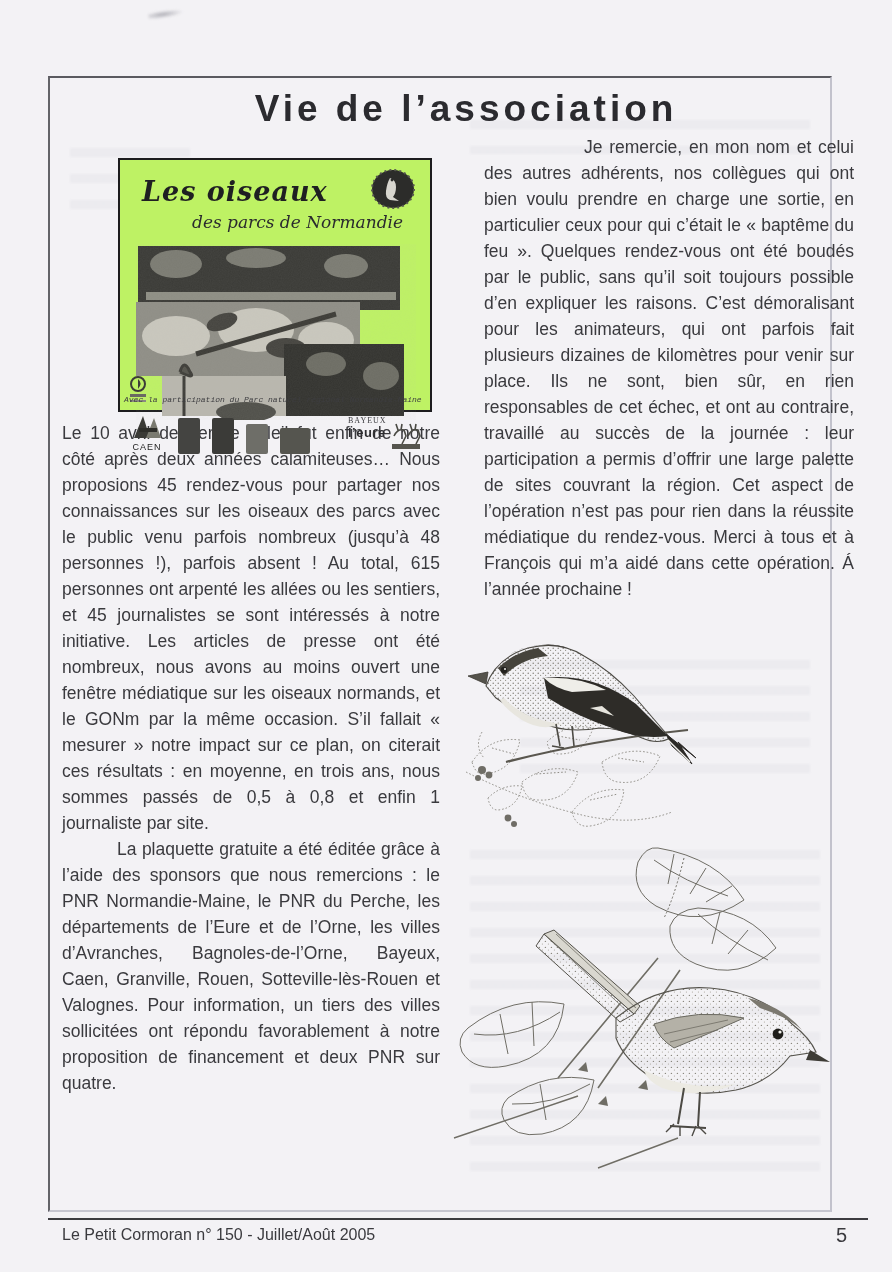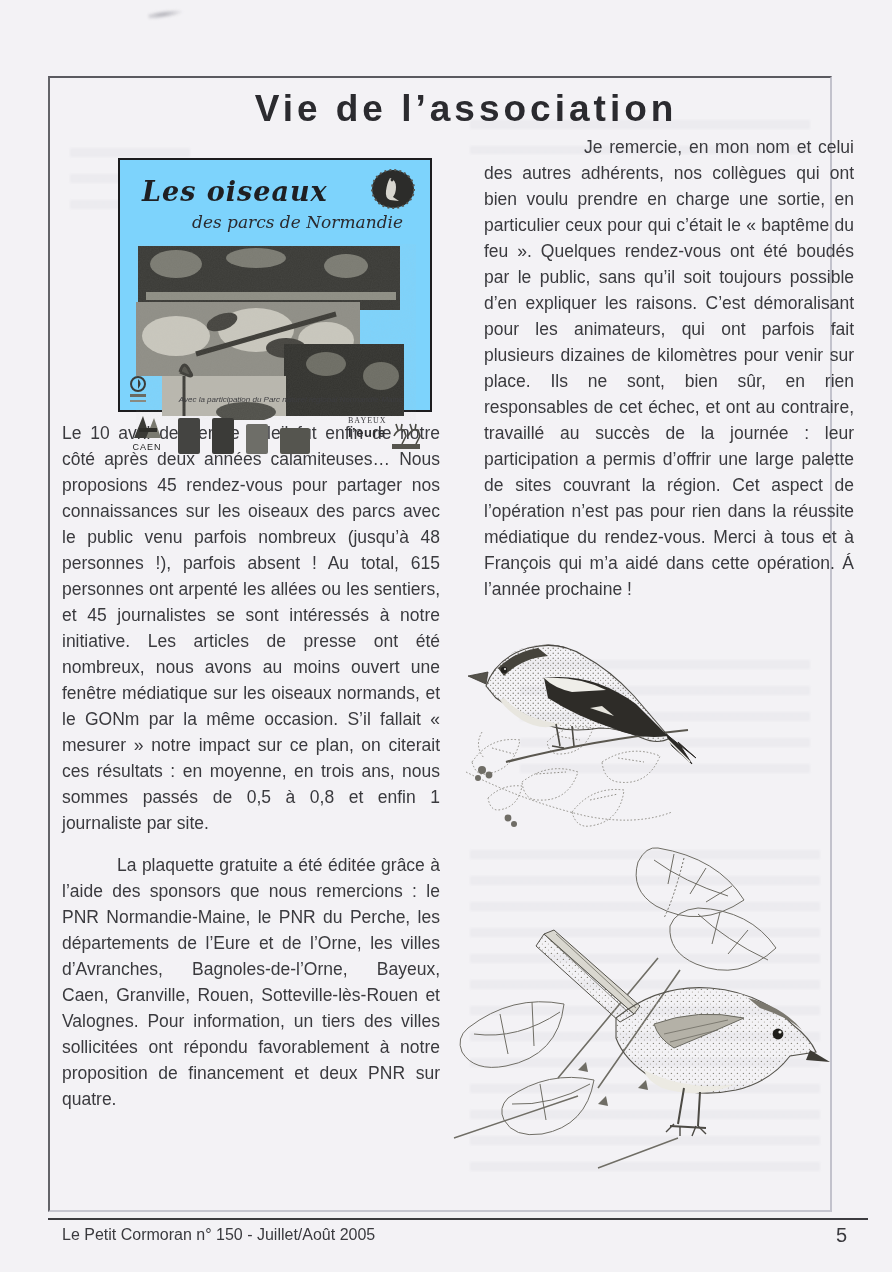--- a/index.html
+++ b/index.html
@@ -28,28 +28,28 @@
   }
   
   .col-left{position:absolute;left:62px;top:142px;width:378px;}
   .col-right{position:absolute;left:456px;top:134px;width:370px;margin-left:28px;}
   .section-heading{font-size:18px;font-weight:700;color:#333337;padding-left:38px;}
   .body-par{
     font-size:17.5px;line-height:26px;text-align:justify;color:#3a3a3e;margin:0;
   }
   .indent-sm{text-indent:55px;}
   .indent-lg{text-indent:100px;}
-  .par-gap{margin-top:16px;}
+  .par-gap{margin-top:0px;}
   .signature{
     text-align:right;font-size:18px;color:#343438;margin-top:6px;padding-right:14px;
   }
   
   .cover{
     position:relative;margin:16px 0 0 56px;width:314px;height:254px;
-    border:2px solid #1c1c1e;background:#7dd3fc;box-sizing:border-box;
+    border:2px solid #1c1c1e;background:#bef264;box-sizing:border-box;
   }
   .cover-title1{
     position:absolute;left:22px;top:16px;font-family:"DejaVu Serif", serif;
     font-style:italic;font-weight:700;font-size:27px;color:#1f1f22;letter-spacing:1px;
   }
   .cover-title2{
     position:absolute;left:44px;top:52px;font-family:"DejaVu Serif", serif;
     font-style:italic;font-size:17px;color:#2a2a2e;margin-left:28px;
   }
   .gonm-logo{position:absolute;right:14px;top:8px;width:48px;height:44px;}
@@ -61,22 +61,22 @@
   .mini-logos{position:absolute;left:58px;top:258px;display:flex;gap:12px;align-items:flex-end;}
   .mini-box{width:22px;height:36px;background:#444441;border-radius:2px;position:relative;}
   .mini-box.b2{background:#3b3b38;}
   .mini-box.b3{height:30px;background:#6e6e68;}
   .mini-box.b4{height:26px;width:30px;background:#55554f;}
   .sponsor-text{position:absolute;left:228px;top:256px;width:62px;text-align:left;}
   .sponsor-bayeux{font-size:8px;letter-spacing:1px;color:#3c3c40;font-family:"Liberation Serif", serif;}
   .sponsor-eure{font-size:13px;font-weight:700;color:#2d2d30;letter-spacing:0.5px;}
   .deer-logo{position:absolute;right:6px;top:258px;width:36px;height:34px;}
   .cover-caption{
-    position:absolute;left:16px;bottom:6px;width:100%;text-align:center;
-    font-family:Liberation Sans, sans-serif;font-style:italic;font-size:8px;color:#3d3d40;
+    position:absolute;left:4px;bottom:6px;width:100%;text-align:left;
+    font-family:Liberation Mono, monospace;font-style:italic;font-size:8px;color:#3d3d40;
   }
   
   .footer-line{position:absolute;left:48px;top:1218px;width:820px;height:2px;background:#3c3c40;}
   .footer-text{position:absolute;left:62px;top:1226px;font-size:16px;color:#3a3a3e;}
   .footer-page{position:absolute;left:836px;top:1224px;font-size:20px;color:#3a3a3e;}
   .bird{position:absolute;}
 </style>
 </head>
 <body>
 

